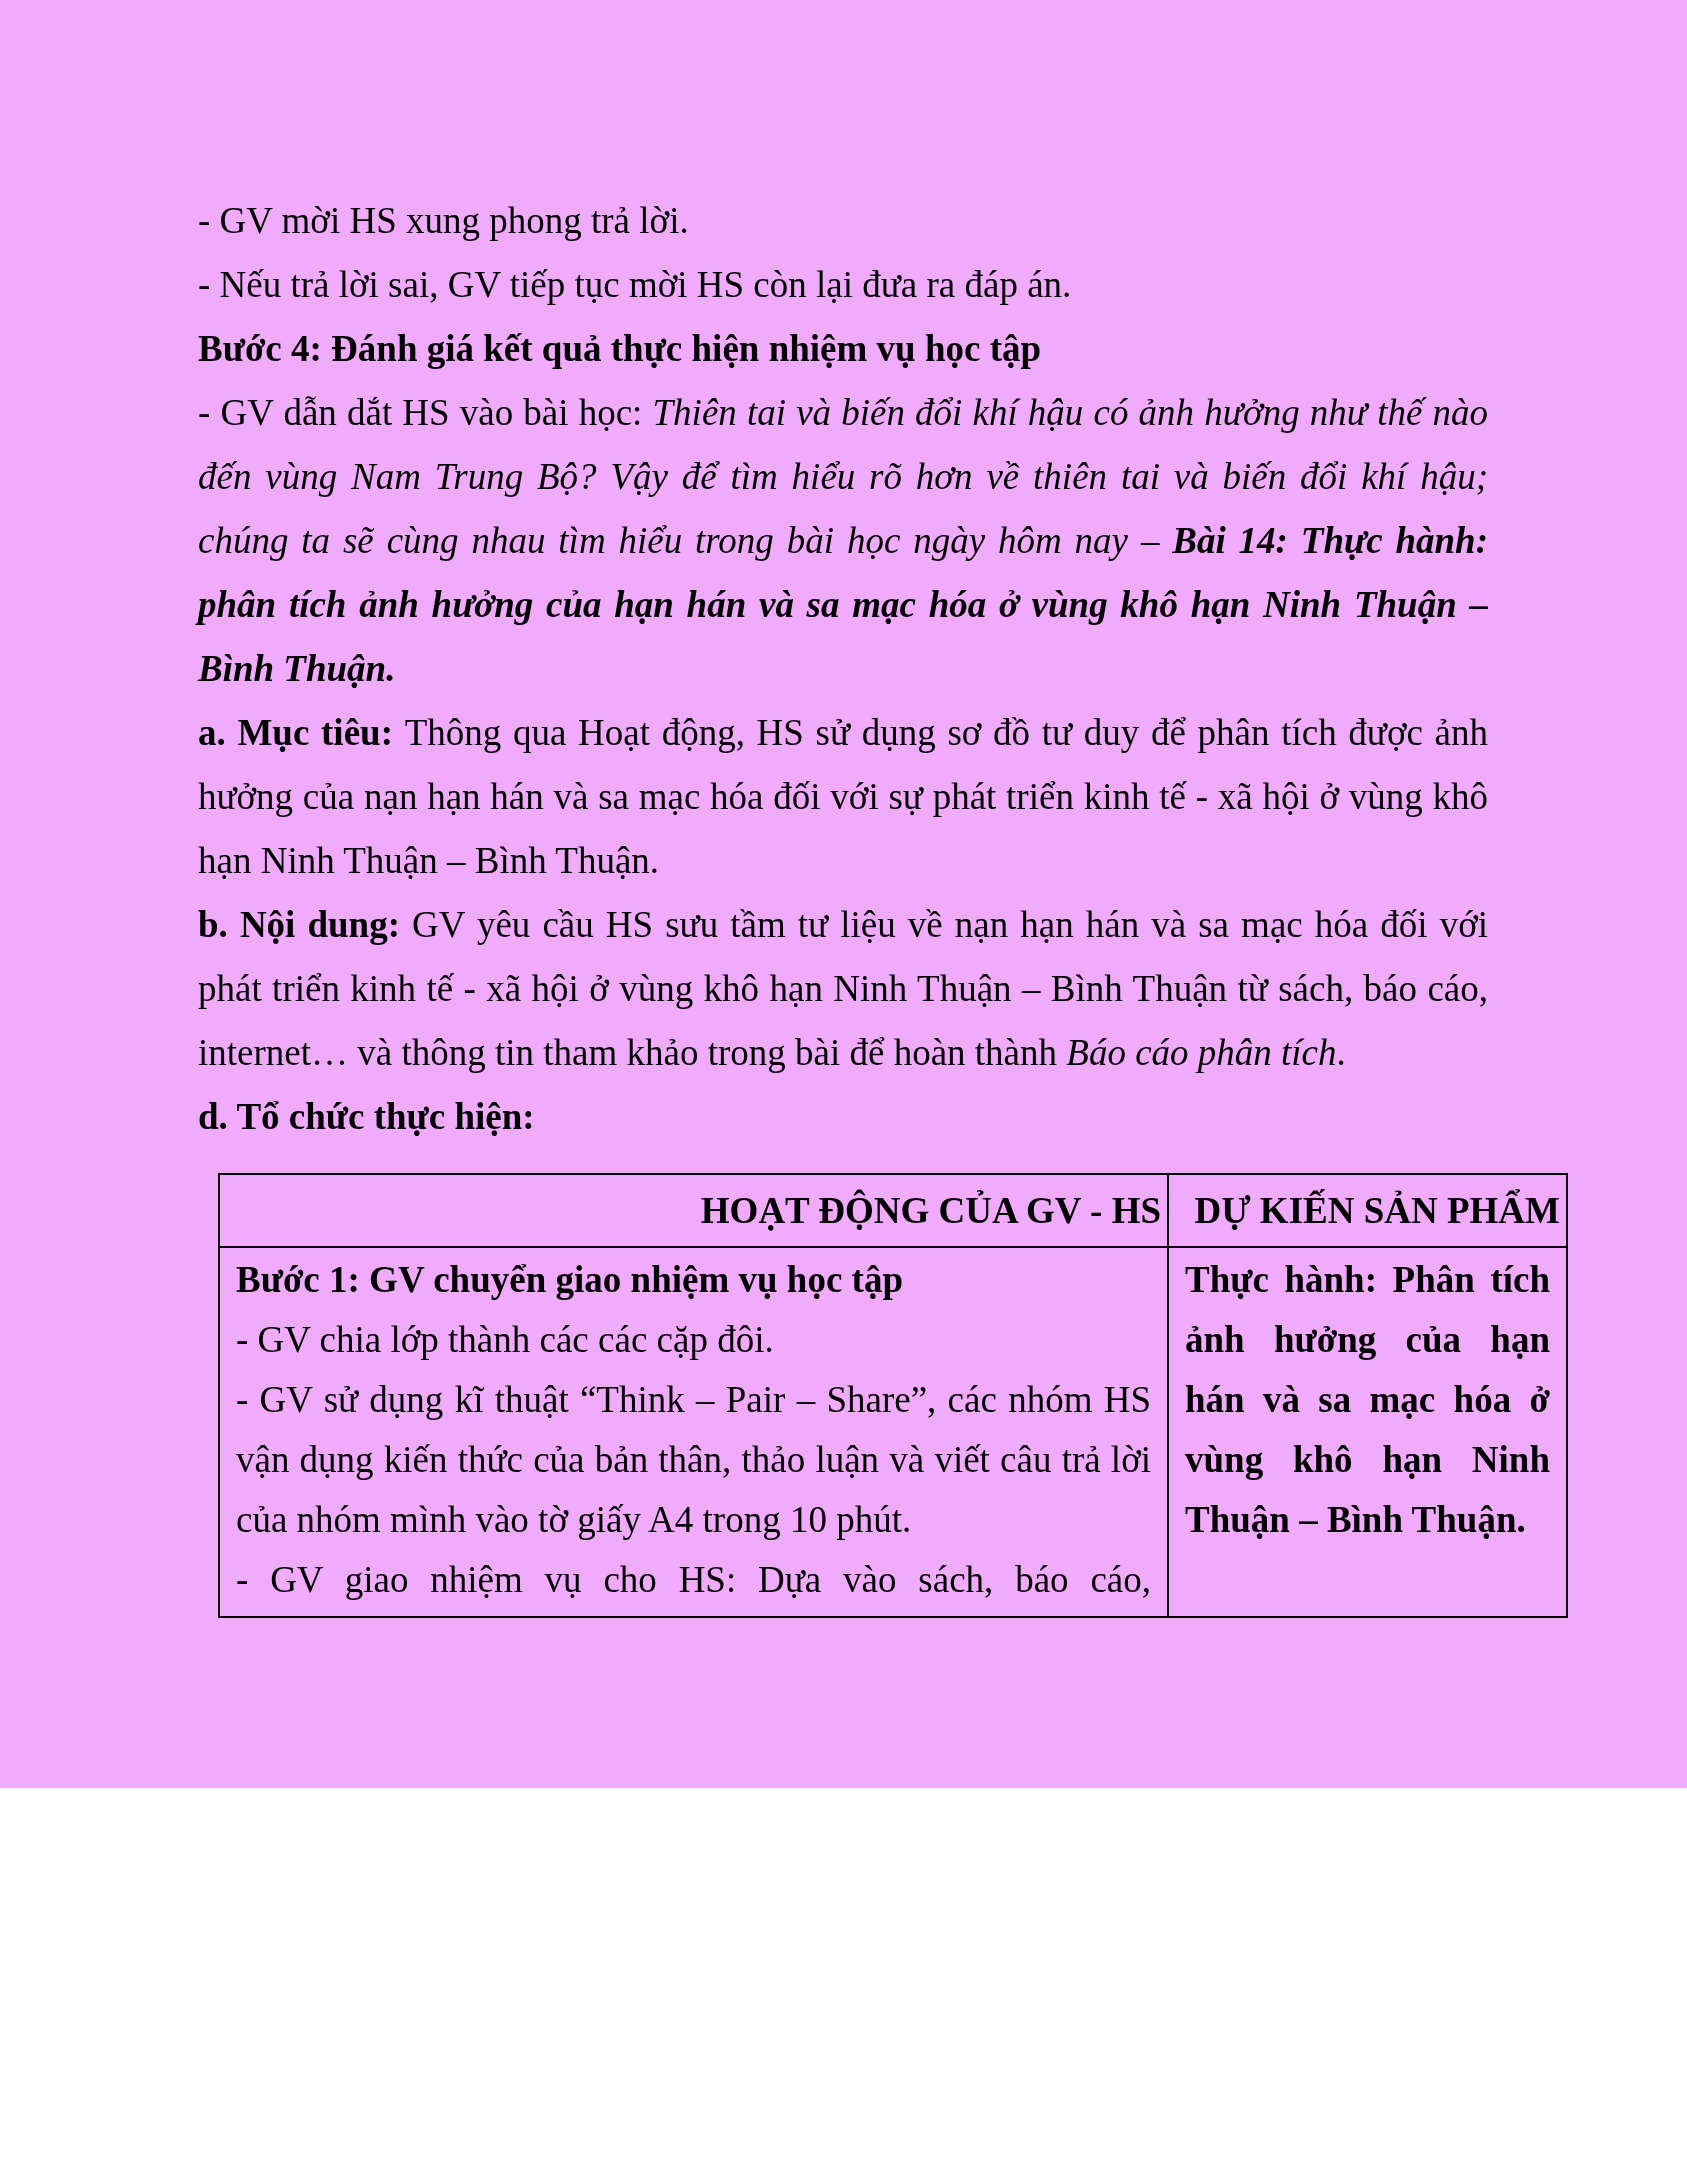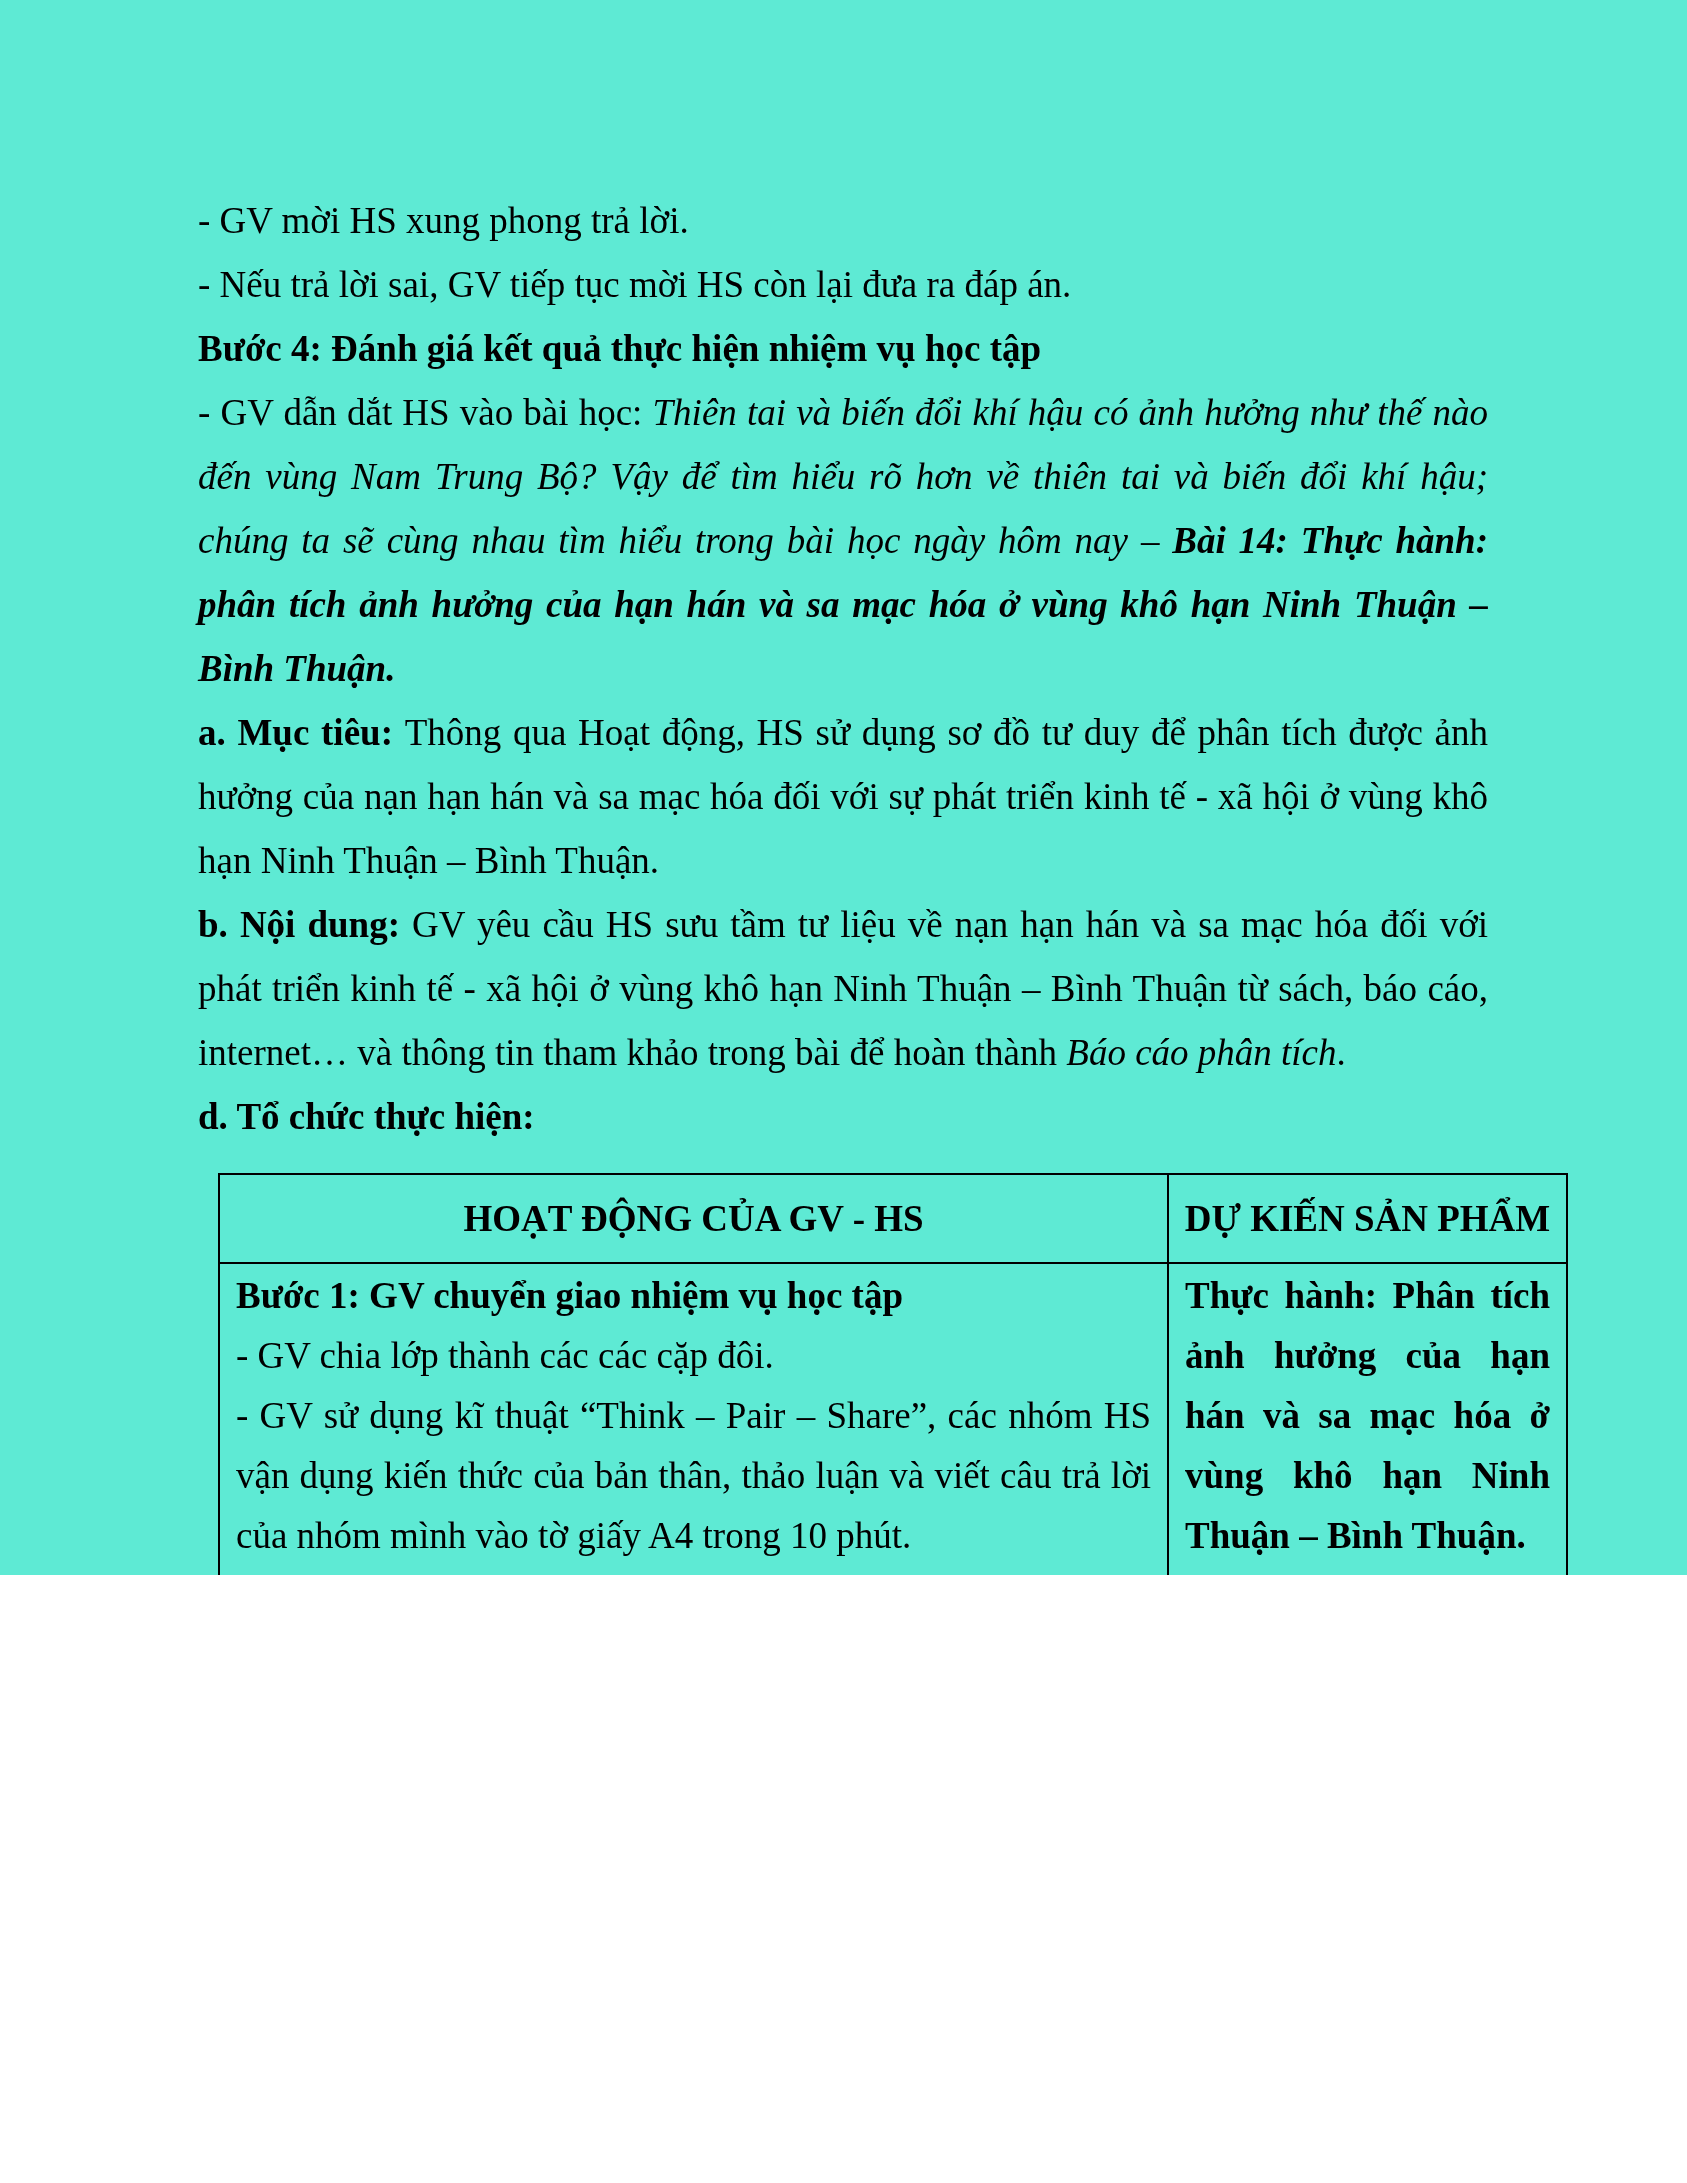--- a/index.html
+++ b/index.html
@@ -1,19 +1,19 @@
 <!DOCTYPE html>
 <html style="font-size:12.7px"><head>
 <meta charset="utf-8">
 <style>
   html,body { margin:0; padding:0; background:#ffffff; }
   .page {
     position:relative;
-    width:1687px; height:1575px;
-    background:#5eead4;
+    width:1687px; height:1788px;
+    background:#f0abfc;
     color:#000000;
     font-family:"Liberation Serif", serif;
     overflow:hidden;
   }
   .content {
     position:absolute;
     left:198px; top:189px;
     width:1290px;
   }
   p.doc {
@@ -30,24 +30,24 @@
     table-layout:fixed;
     width:1347px;
     margin:24px 0 0 20px;
   }
   table.t th, table.t td {
     border:2.4px solid #000000;
   }
   table.t th {
     font-size:37px;
     font-weight:bold;
-    text-align:center;
+    text-align:right;
     vertical-align:middle;
     height:59px;
-    padding:14px;
+    padding:6px;
   }
   table.t td {
     vertical-align:top;
     padding:1.6px 16px 6.4px 16px;
   }
   td p.cell {
     margin:0;
     font-size:37px;
     line-height:60px;
     text-align:justify;

